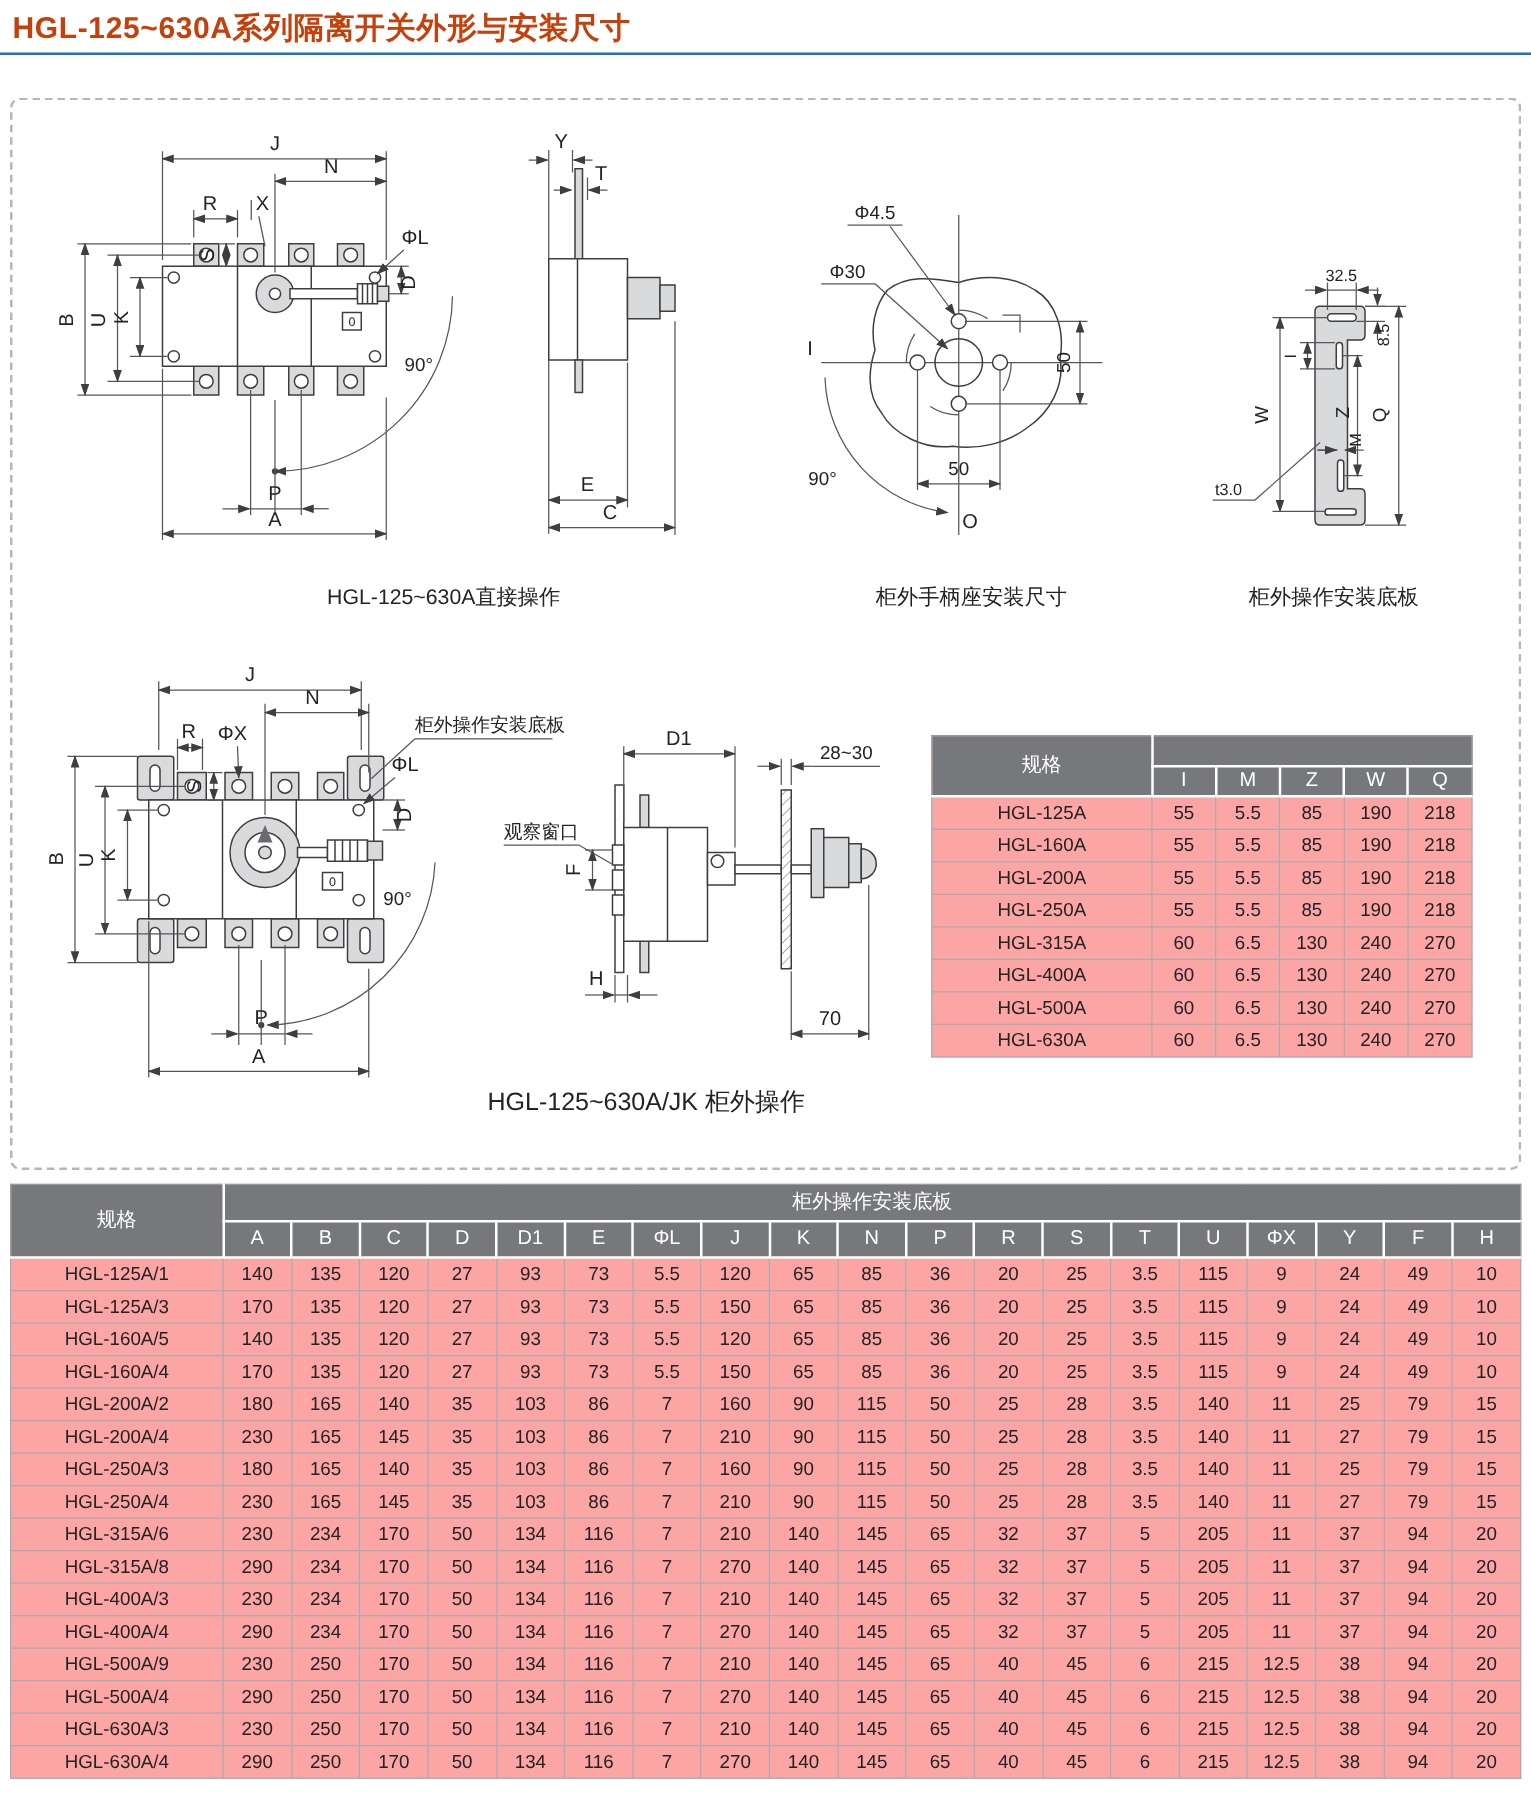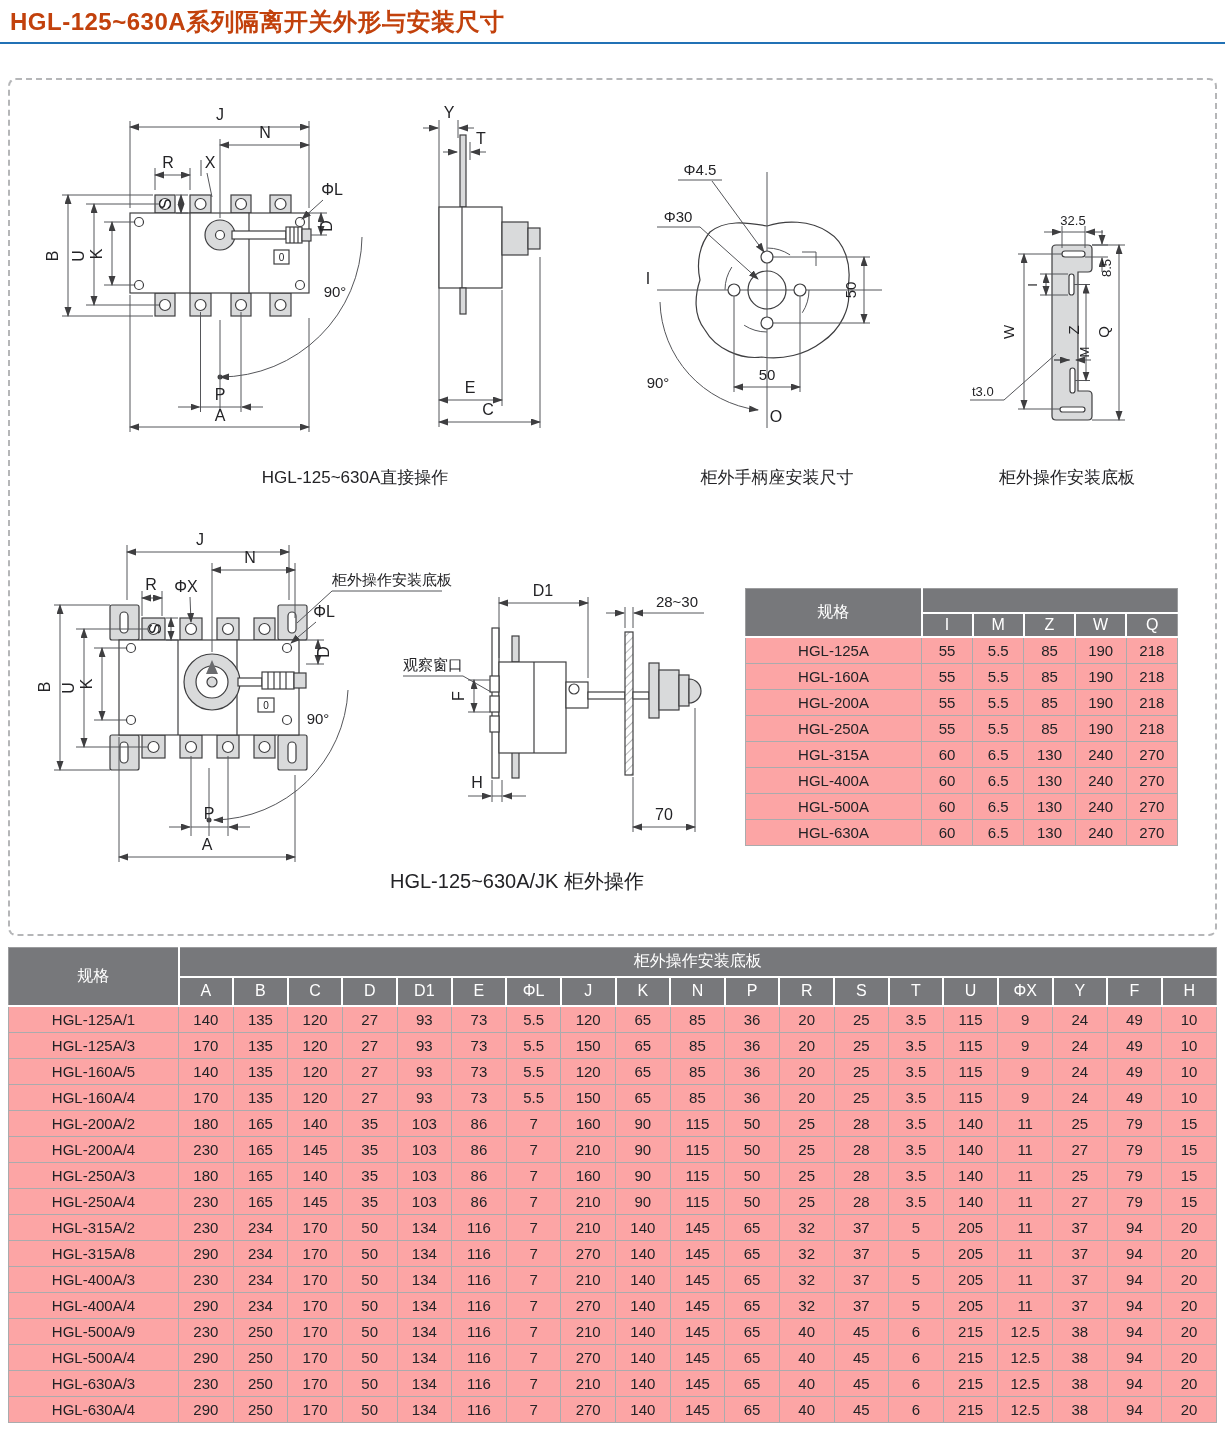--- a/index.html
+++ b/index.html
@@ -694,21 +694,21 @@
         <td>25</td>
         <td>28</td>
         <td>3.5</td>
         <td>140</td>
         <td>11</td>
         <td>27</td>
         <td>79</td>
         <td>15</td>
       </tr>
       <tr>
-        <td>HGL-315A/2</td>
+        <td>HGL-315A/6</td>
         <td>230</td>
         <td>234</td>
         <td>170</td>
         <td>50</td>
         <td>134</td>
         <td>116</td>
         <td>7</td>
         <td>210</td>
         <td>140</td>
         <td>145</td>

